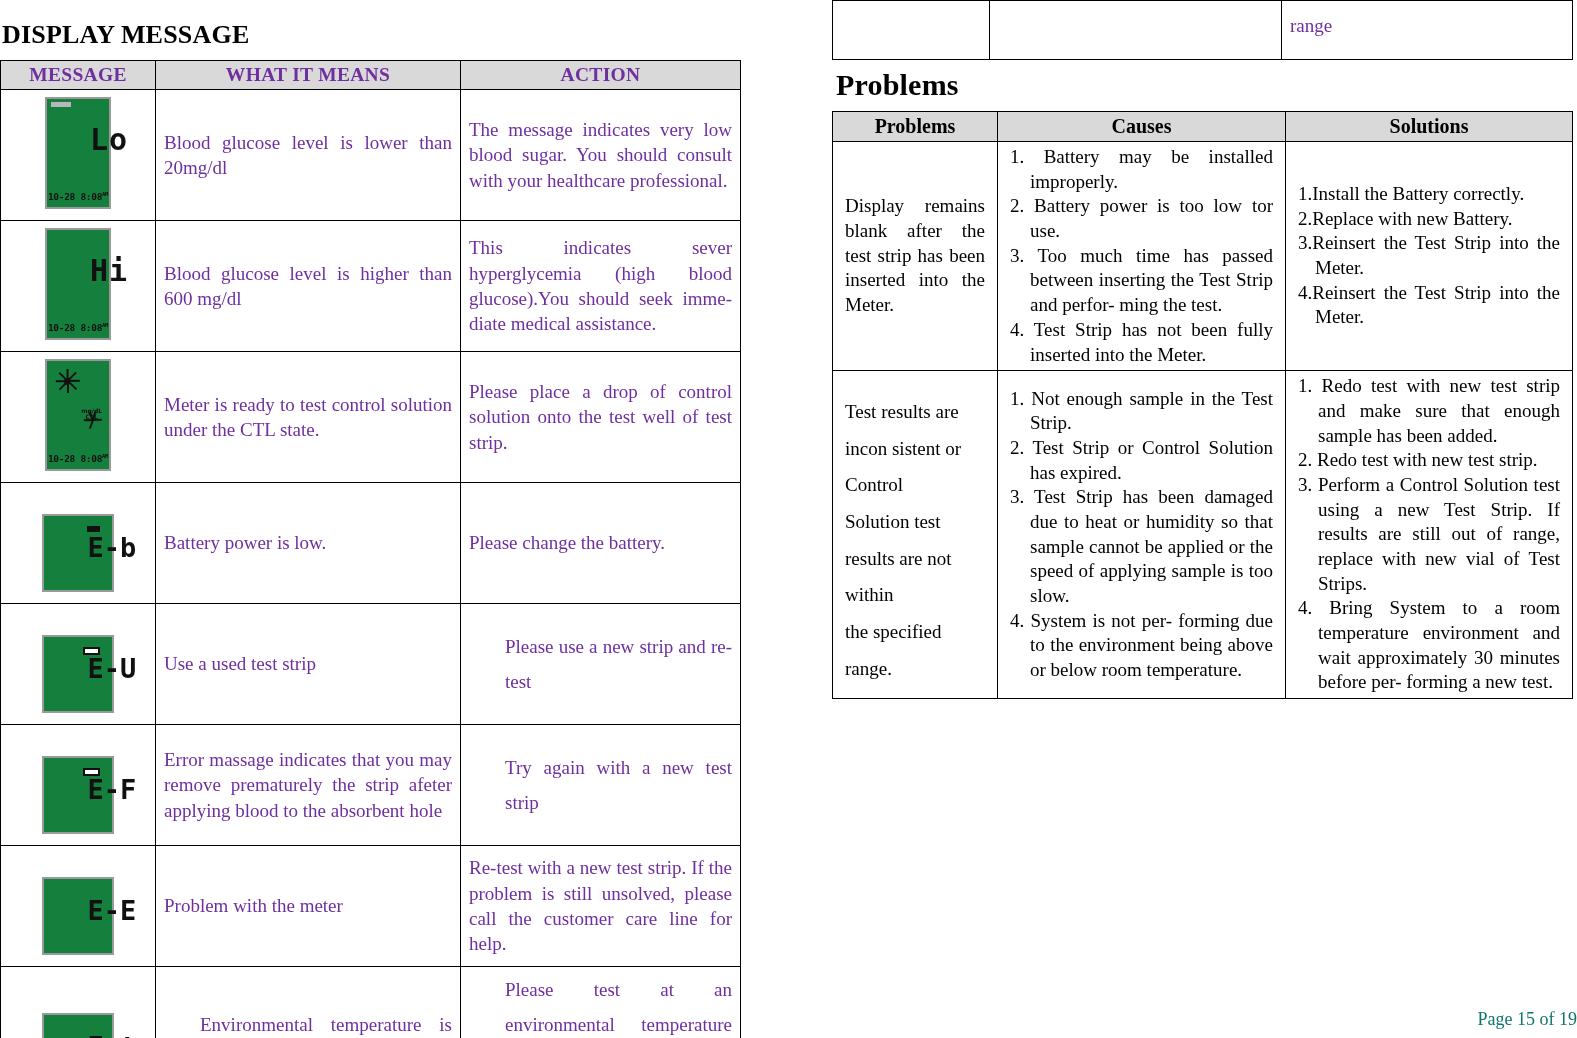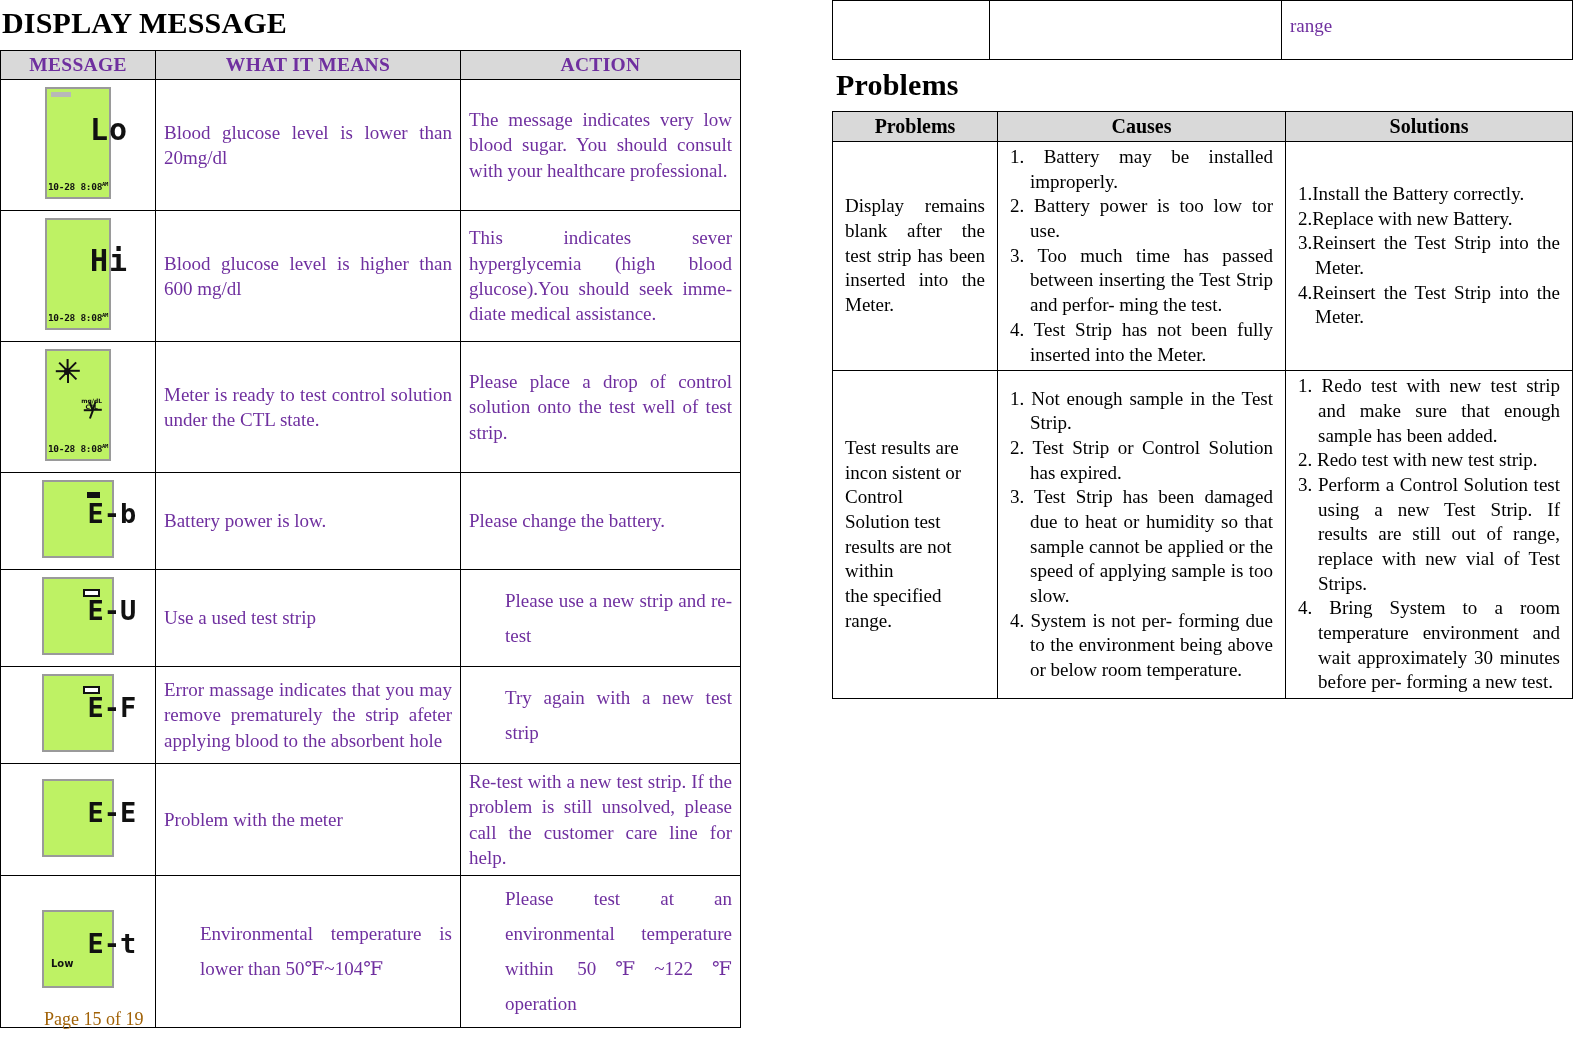--- a/index.html
+++ b/index.html
@@ -27,25 +27,25 @@
   }
   .col-right {
     position: absolute;
     left: 832px;
     top: 0px;
     width: 740px;
   }
 
   h1.section-title {
     font-family: "Liberation Serif", "DejaVu Serif", serif;
-    font-size: 30px;
+    font-size: 26px;
     font-weight: bold;
     color: #000000;
     margin: 0;
-    padding: 6px 0 10px 2px;
+    padding: 20px 0 10px 2px;
     letter-spacing: 0.2px;
   }
   h1.section-title.right {
     font-size: 30px;
     padding: 8px 0 9px 4px;
   }
 
   table.doc {
     border-collapse: collapse;
     width: 100%;
@@ -119,20 +119,21 @@
     text-indent: -20px;
     margin: 0 0 0 0;
   }
   .tbl-prob ol.num.tight li {
     padding-left: 17px;
     text-indent: -17px;
   }
   .tbl-prob .stackline {
     text-align: justify;
     text-align-last: left;
+    margin-top: 12px;
   }
 
   
   .tbl-cont {
     border-collapse: collapse;
     width: 100%;
     table-layout: fixed;
   }
   .tbl-cont td {
     border: 1.3px solid #000000;
@@ -141,31 +142,32 @@
     font-size: 19px;
     color: #6f2f9f;
     padding: 14px 8px;
     vertical-align: top;
   }
 
   
   .lcd {
     position: relative;
     display: inline-block;
-    background: #bef264;
+    background: #15803d;
     border: 2px solid #9a9a9a;
     box-sizing: border-box;
   }
   .lcd.tall {
     width: 66px;
     height: 112px;
   }
   .lcd.short {
     width: 72px;
     height: 78px;
+    margin-top: 24px;
   }
   .lcd .big {
     position: absolute;
     width: 100%;
     text-align: center;
     font-family: "DejaVu Sans Mono", monospace;
     font-weight: bold;
     color: #111111;
     letter-spacing: 1px;
   }
@@ -269,23 +271,23 @@
     color: #111111;
     text-align: center;
   }
 
   
   .footer {
     position: absolute;
     left: 0;
     right: 0;
     bottom: 8px;
-    text-align: left;
+    text-align: right;
     font-size: 18px;
-    color: #a16207;
+    color: #0f766e;
     font-family: "Liberation Serif", "DejaVu Serif", serif;
     margin-left: 44px;
   }
 </style>
 </head>
 <body>
 
 <div class="page">
 
   <div class="col-left">

